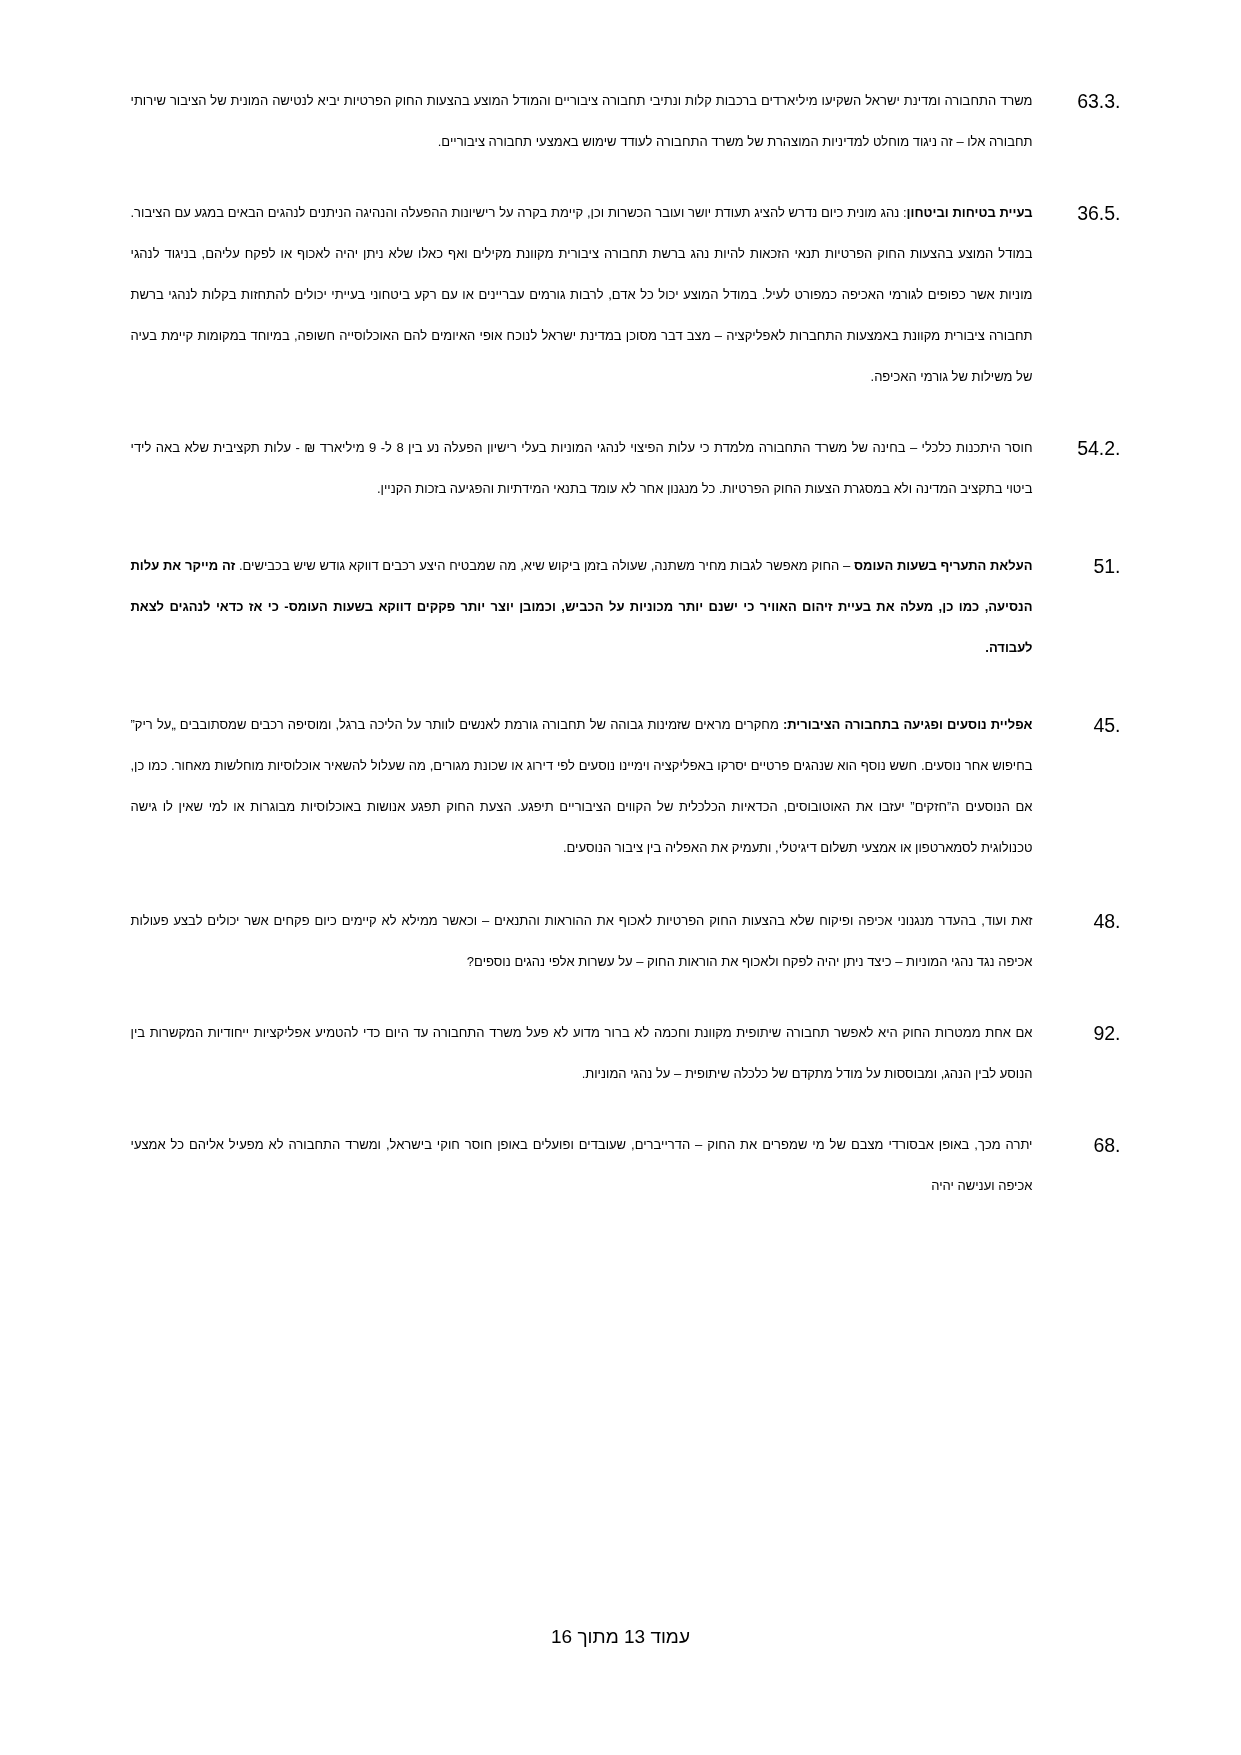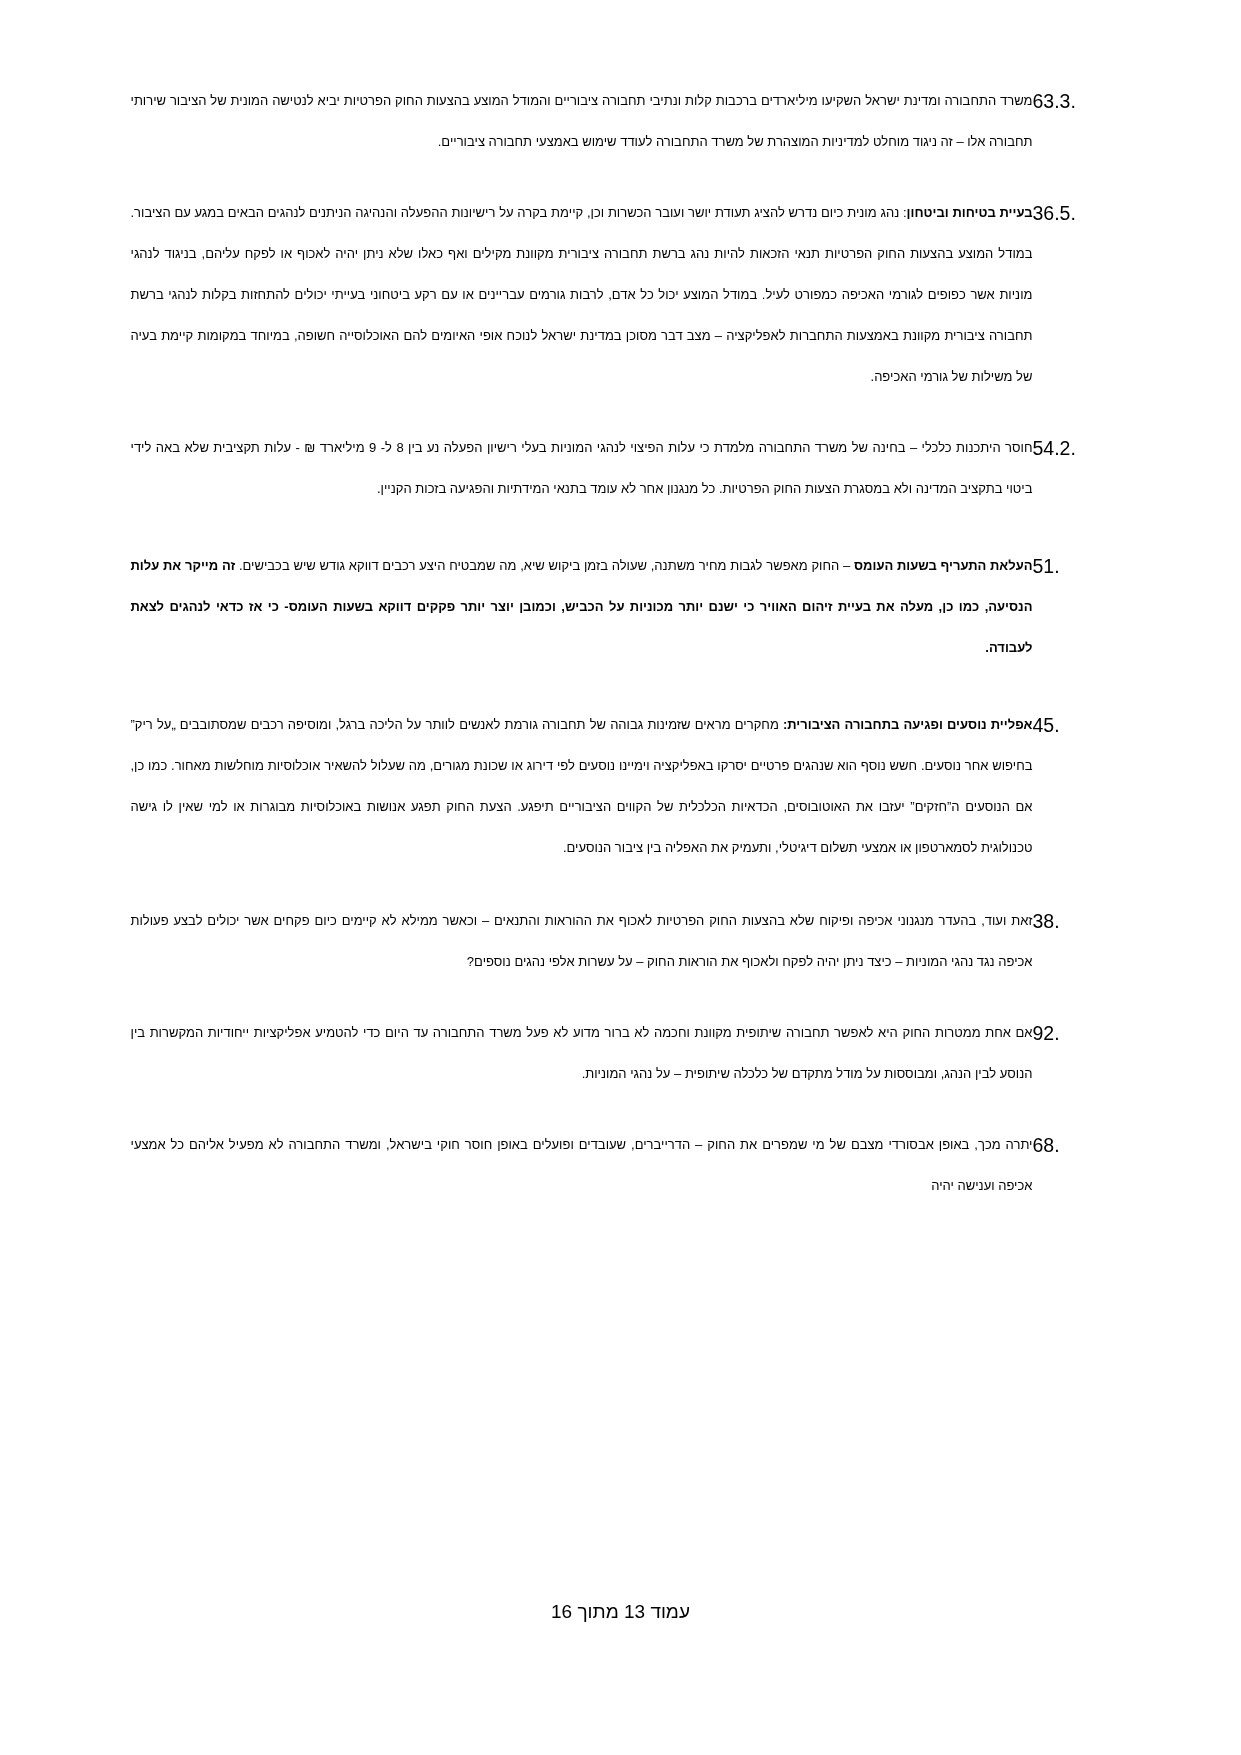--- a/index.html
+++ b/index.html
@@ -27,20 +27,21 @@
   }
   
   .clause {
     display: flex;
     flex-direction: row;
     align-items: flex-start;
     margin-bottom: 26px;
   }
   .clause-number {
     flex: 0 0 88px;
+    text-align: right;
     padding-top: 1px;
     font-size: 19.5px;
     line-height: 41px;
     font-family: "Liberation Sans", "DejaVu Sans", sans-serif;
     white-space: nowrap;
     direction: ltr;
     unicode-bidi: isolate;
   }
   .clause-text {
     flex: 1 1 auto;
@@ -51,21 +52,21 @@
     font-family: "Liberation Sans", "DejaVu Sans", sans-serif;
     padding-left: 10px;
   }
   .clause-text .seg-bold {
     font-weight: bold;
   }
   .footer {
     position: absolute;
     left: 0;
     right: 0;
-    bottom: 132px;
+    bottom: 107px;
     text-align: center;
     font-size: 19px;
     font-family: "Liberation Sans", "DejaVu Sans", sans-serif;
     direction: rtl;
   }
   
   .c63-3 { margin-bottom: 30px; }
   .c63-4 { margin-bottom: 30px; }
   .c63-5 { margin-bottom: 36px; }
   .c64   { margin-bottom: 36px; }
@@ -103,21 +104,21 @@
       <div class="clause-number">51.</div>
       <div class="clause-text"><span class="seg-bold">העלאת התעריף בשעות העומס</span><span> – החוק מאפשר לגבות מחיר משתנה, שעולה בזמן ביקוש שיא, מה שמבטיח היצע רכבים דווקא גודש שיש בכבישים. </span><span class="seg-bold">זה מייקר את עלות הנסיעה, כמו כן, מעלה את בעיית זיהום האוויר כי ישנם יותר מכוניות על הכביש, וכמובן יוצר יותר פקקים דווקא בשעות העומס- כי אז כדאי לנהגים לצאת לעבודה.</span></div>
     </div>
 
     <div class="clause c65">
       <div class="clause-number">45.</div>
       <div class="clause-text"><span class="seg-bold">אפליית נוסעים ופגיעה בתחבורה הציבורית:</span><span> מחקרים מראים שזמינות גבוהה של תחבורה גורמת לאנשים לוותר על הליכה ברגל, ומוסיפה רכבים שמסתובבים „על ריק” בחיפוש אחר נוסעים. חשש נוסף הוא שנהגים פרטיים יסרקו באפליקציה וימיינו נוסעים לפי דירוג או שכונת מגורים, מה שעלול להשאיר אוכלוסיות מוחלשות מאחור. כמו כן, אם הנוסעים ה”חזקים” יעזבו את האוטובוסים, הכדאיות הכלכלית של הקווים הציבוריים תיפגע. הצעת החוק תפגע אנושות באוכלוסיות מבוגרות או למי שאין לו גישה טכנולוגית לסמארטפון או אמצעי תשלום דיגיטלי, ותעמיק את האפליה בין ציבור הנוסעים.</span></div>
     </div>
 
     <div class="clause c66">
-      <div class="clause-number">38.</div>
+      <div class="clause-number">48.</div>
       <div class="clause-text">
         <span>זאת ועוד, בהעדר מנגנוני אכיפה ופיקוח שלא בהצעות החוק הפרטיות לאכוף את ההוראות והתנאים – וכאשר ממילא לא קיימים כיום פקחים אשר יכולים לבצע פעולות אכיפה נגד נהגי המוניות – כיצד ניתן יהיה לפקח ולאכוף את הוראות החוק – על עשרות אלפי נהגים נוספים?</span>
       </div>
     </div>
 
     <div class="clause c67">
       <div class="clause-number">92.</div>
       <div class="clause-text">
         <span>אם אחת ממטרות החוק היא לאפשר תחבורה שיתופית מקוונת וחכמה לא ברור מדוע לא פעל משרד התחבורה עד היום כדי להטמיע אפליקציות ייחודיות המקשרות בין הנוסע לבין הנהג, ומבוססות על מודל מתקדם של כלכלה שיתופית – על נהגי המוניות.</span>
       </div>

